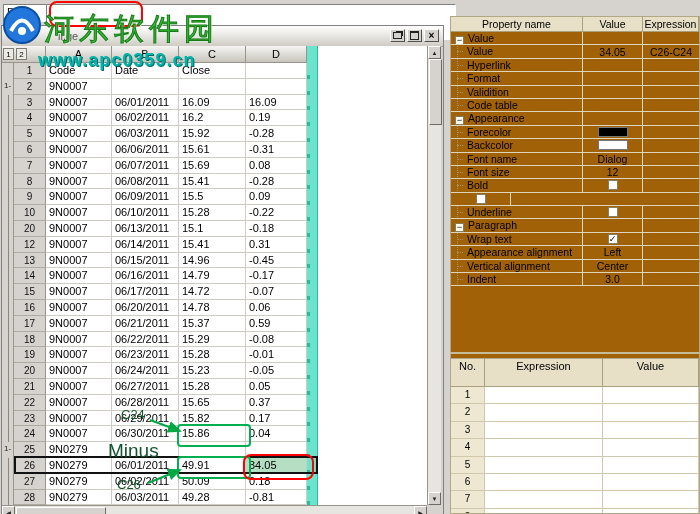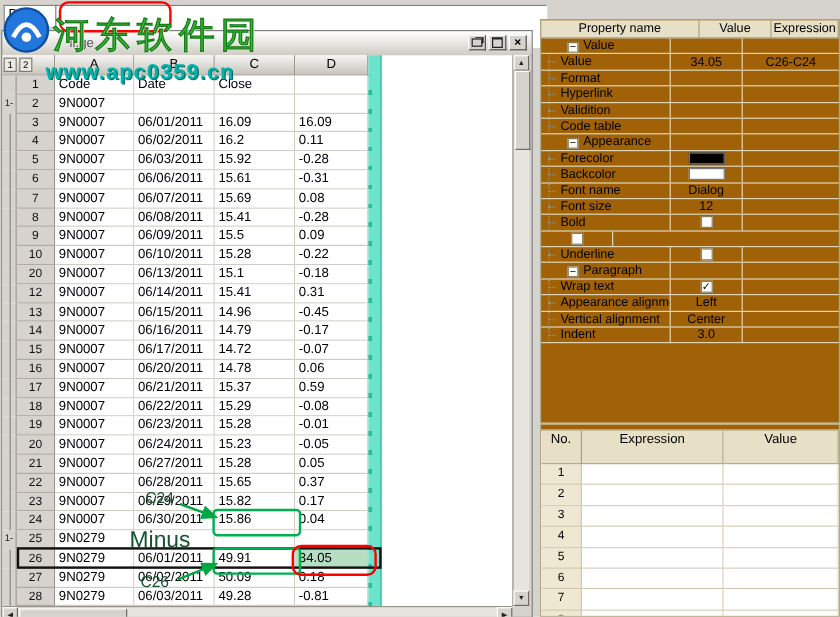--- a/index.html
+++ b/index.html
@@ -71,21 +71,21 @@
   .hthumb{position:absolute;left:14px;top:1px;width:90px;height:12px;background:#d6d3ce;border:1px solid;
         border-color:#fff #6f6b63 #6f6b63 #fff;box-sizing:border-box}
 
   
   .proppanel{position:absolute;left:450px;top:16px;width:250px;height:486px;background:#a16207;
         border:1px solid #b0a784;box-sizing:border-box;z-index:2}
   .prop-header{display:flex;height:15px}
   .ph{box-sizing:border-box;background:#e7e0c7;border-right:1px solid #a89f7e;border-bottom:1px solid #a89f7e;
         text-align:center;font-size:10.5px;line-height:14px;overflow:hidden}
   .prow{display:flex;height:13.4px;box-sizing:border-box;border-bottom:1px solid #ddd6ba}
-  .pname{width:108px;box-sizing:border-box;border-right:1px solid #ddd6ba;padding:0 0 0 21px;font-size:10.5px;
+  .pname{width:132px;box-sizing:border-box;border-right:1px solid #ddd6ba;padding:0 0 0 3px;font-size:10.5px;
         line-height:12px;white-space:nowrap;overflow:hidden}
   .pval{width:60px;box-sizing:border-box;border-right:1px solid #ddd6ba;font-size:10.5px;line-height:12px;
         display:flex;align-items:center;justify-content:center;overflow:hidden}
   .pexpr{flex:1;font-size:10.5px;line-height:12px;display:flex;align-items:center;justify-content:center;overflow:hidden}
   .pchild{padding-left:16px;position:relative}
   .pchild::before{content:"";position:absolute;left:6px;top:-1px;bottom:-1px;border-left:1px dotted #9a9278}
   .pchild::after{content:"";position:absolute;left:6px;top:6px;width:6px;border-top:1px dotted #9a9278}
   .tg{display:inline-block;width:9px;height:9px;border:1px solid #847c5c;background:#fcfbf4;font-size:9px;
         line-height:7px;text-align:center;margin:0 4px 0 1px;vertical-align:-1px;box-sizing:border-box}
   .cb{display:inline-block;width:10px;height:10px;background:#fff;border:1px solid #848064;font-size:9px;
@@ -173,21 +173,21 @@
         <div class="gcell c-date">06/01/2011</div>
         <div class="gcell c-close">16.09</div>
         <div class="gcell c-d">16.09</div>
       </div>
       <div class="grow">
         <div class="gcell gut"></div>
         <div class="gcell rownum">4</div>
         <div class="gcell c-code">9N0007</div>
         <div class="gcell c-date">06/02/2011</div>
         <div class="gcell c-close">16.2</div>
-        <div class="gcell c-d">0.11</div>
+        <div class="gcell c-d">0.19</div>
       </div>
       <div class="grow">
         <div class="gcell gut"></div>
         <div class="gcell rownum">5</div>
         <div class="gcell c-code">9N0007</div>
         <div class="gcell c-date">06/03/2011</div>
         <div class="gcell c-close">15.92</div>
         <div class="gcell c-d">-0.28</div>
       </div>
       <div class="grow">
@@ -411,26 +411,26 @@
         <div class="pname"><div class="tg">−</div>Value</div>
         <div class="pval"></div>
         <div class="pexpr"></div>
       </div>
       <div class="prow">
         <div class="pname pchild">Value</div>
         <div class="pval">34.05</div>
         <div class="pexpr">C26-C24</div>
       </div>
       <div class="prow">
+        <div class="pname pchild">Hyperlink</div>
+        <div class="pval"></div>
+        <div class="pexpr"></div>
+      </div>
+      <div class="prow">
         <div class="pname pchild">Format</div>
-        <div class="pval"></div>
-        <div class="pexpr"></div>
-      </div>
-      <div class="prow">
-        <div class="pname pchild">Hyperlink</div>
         <div class="pval"></div>
         <div class="pexpr"></div>
       </div>
       <div class="prow">
         <div class="pname pchild">Validition</div>
         <div class="pval"></div>
         <div class="pexpr"></div>
       </div>
       <div class="prow">
         <div class="pname pchild">Code table</div>

